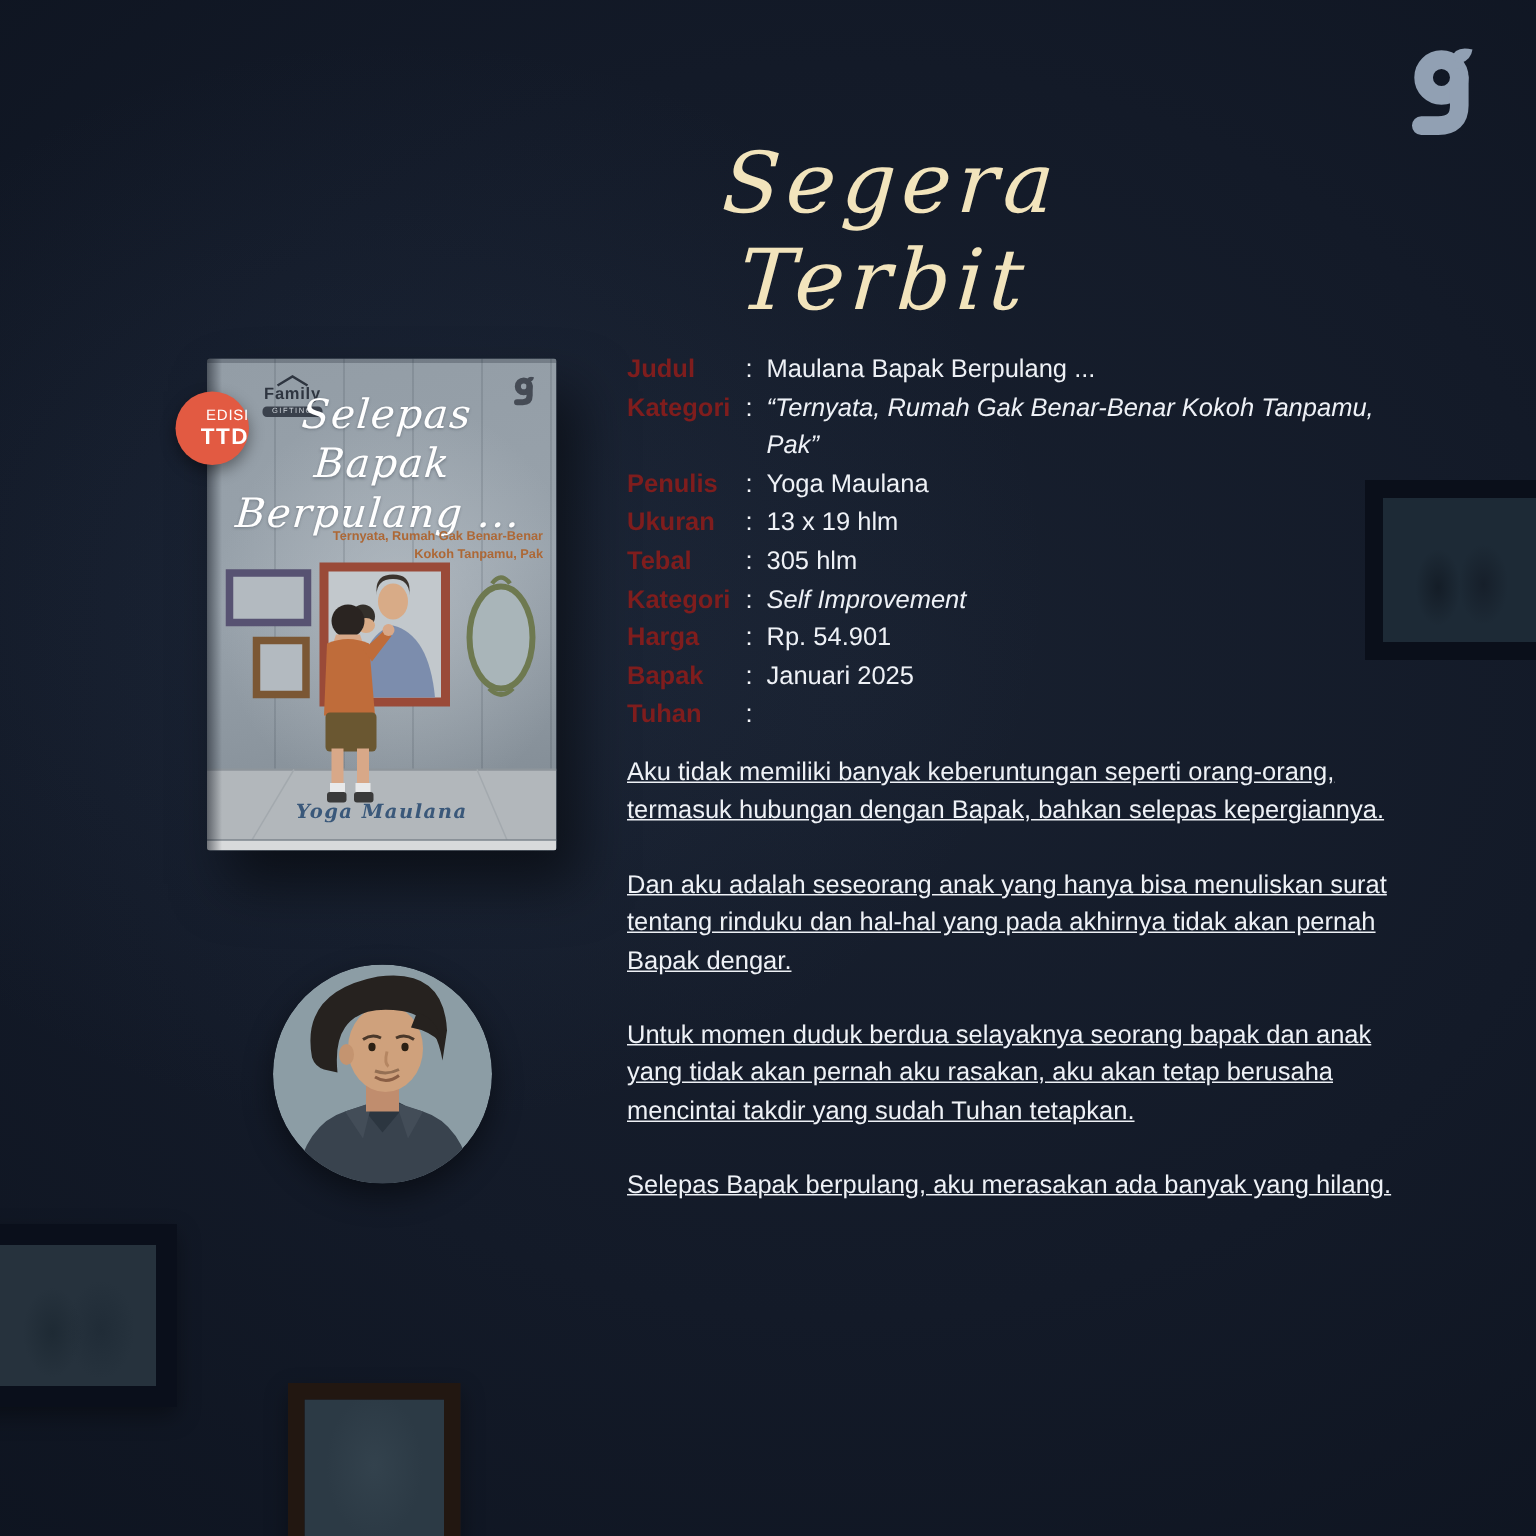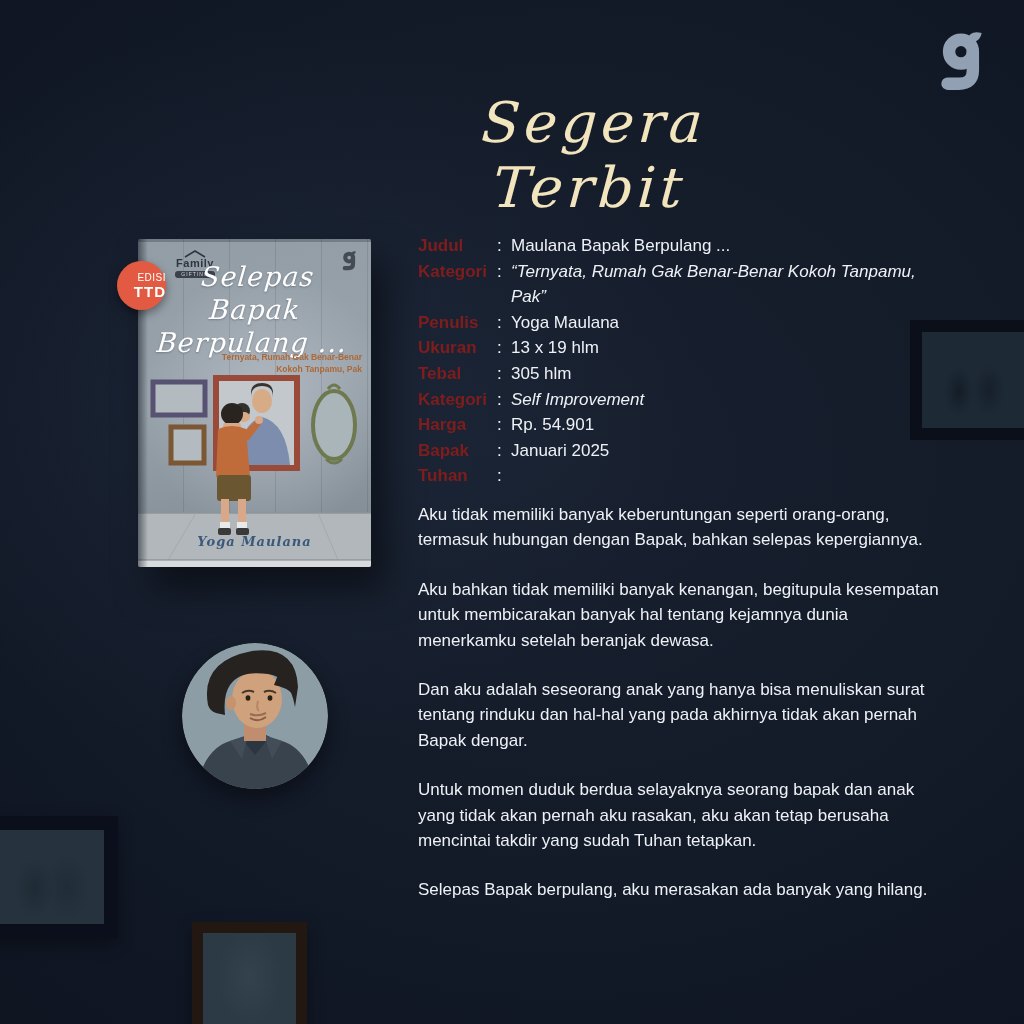--- a/index.html
+++ b/index.html
@@ -86,21 +86,21 @@
   
   .details{left:418px;top:233px;width:566px;font-size:17px;line-height:25.6px;}
   .drow{display:flex;align-items:flex-start;}
   .dlabel{width:79px;font-weight:bold;flex:none;color:#7f1d1d;}
   .dcolon{width:14px;flex:none;color:#f4f6fa;}
   .dvalue{max-width:410px;color:#eef1f6;}
   .val-italic{font-style:italic;}
 
   
   .blurb{left:418px;top:502px;width:545px;font-size:17px;line-height:25.4px;color:#eef1f6;}
-  .blurb p{margin:0 16px 24px 0;}
+  .blurb p{margin:0 16px 24px 0;text-decoration:underline;}
 
   
   .avatar{left:182px;top:643px;width:146px;height:146px;border-radius:50%;overflow:hidden;
     box-shadow:0 8px 20px rgba(0,0,0,0.45);}
 </style>
 </head>
 <body>
 
 <div class="abs poster" style="inset:0;">
 
@@ -242,21 +242,20 @@
     </div>
     <div class="drow">
       <div class="dlabel">Tuhan</div>
         <div class="dcolon">:</div>
       <div class="dvalue"></div>
     </div>
   </div>
 
   <div class="abs blurb">
     <p>Aku tidak memiliki banyak keberuntungan seperti orang-orang, termasuk hubungan dengan Bapak, bahkan selepas kepergiannya.</p>
-    <p>Aku bahkan tidak memiliki banyak kenangan, begitupula kesempatan untuk membicarakan banyak hal tentang kejamnya dunia menerkamku setelah beranjak dewasa.</p>
     <p>Dan aku adalah seseorang anak yang hanya bisa menuliskan surat tentang rinduku dan hal-hal yang pada akhirnya tidak akan pernah Bapak dengar.</p>
     <p>Untuk momen duduk berdua selayaknya seorang bapak dan anak yang tidak akan pernah aku rasakan, aku akan tetap berusaha mencintai takdir yang sudah Tuhan tetapkan.</p>
     <p>Selepas Bapak berpulang, aku merasakan ada banyak yang hilang.</p>
   </div>
 
   <div class="abs avatar">
     <svg width="146" height="146" viewBox="0 0 146 146">
       <circle cx="73" cy="73" r="73" fill="#8c9da5"></circle>
 
       <path d="M14,146 Q22,106 48,98 L73,90 L100,98 Q126,106 134,146 Z" fill="#39434e"></path>

